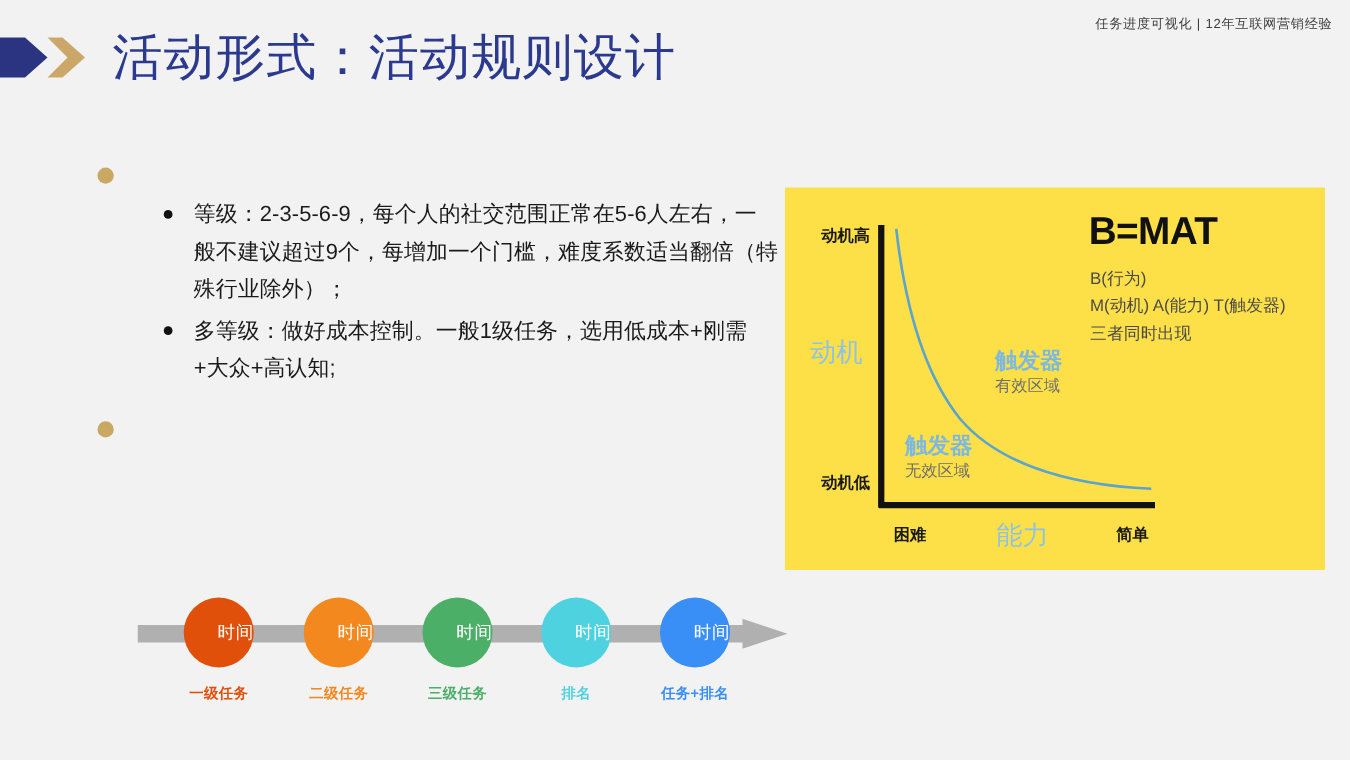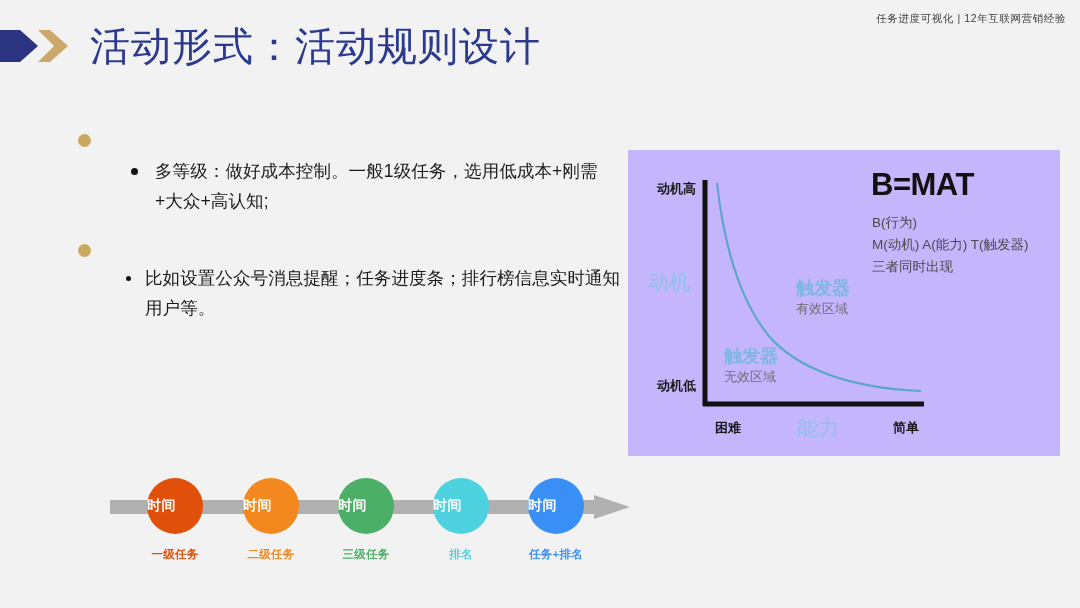--- a/index.html
+++ b/index.html
@@ -136,40 +136,40 @@
   }
   .tl-node {
     position: absolute;
     text-align: center;
     width: 86px;
   }
   .tl-circle {
     width: 56px; height: 56px;
     border-radius: 50%;
     margin: 0 auto;
-    display: flex; align-items: center; justify-content: flex-start;
+    display: flex; align-items: center; justify-content: flex-end;
     color: #fff;
     font-size: 14px;
-    font-weight: bold;
+    font-weight: normal;
     letter-spacing: 0.5px;
   }
   .tl-label {
     margin-top: 13px;
     font-size: 11.5px;
     font-weight: bold;
     letter-spacing: 0.3px;
     white-space: nowrap;
   }
 
   
   .chart-panel {
     position: absolute;
     left: 628px; top: 150px;
     width: 432px; height: 306px;
-    background: #c4b5fd;
+    background: #fde047;
   }
   .chart-svg { display: block; }
 </style>
 </head>
 <body>
 
 <div class="slide">
 
   <div class="title-row">
     <div class="chevrons">
@@ -186,32 +186,30 @@
   </div>
 
   <div class="content">
 
     <div class="h-item">
       <span class="h-bullet"></span>
     </div>
     <div class="sub-list">
       <div class="sub-item">
         <span class="sub-bullet"></span>
+        <span class="sub-text">等级：2-3-5-6-9，每个人的社交范围正常在5-6人左右，一般不建议超过9个，每增加一个门槛，难度系数适当翻倍（特殊行业除外）；</span>
+      </div>
+      <div class="sub-item">
+        <span class="sub-bullet"></span>
         <span class="sub-text">多等级：做好成本控制。一般1级任务，选用低成本+刚需+大众+高认知;</span>
       </div>
     </div>
 
     <div class="h-item gap-heading">
       <span class="h-bullet"></span>
-    </div>
-    <div class="sub-list-2">
-      <div class="sub-item">
-        <span class="dash-bullet"></span>
-        <span class="sub-text">比如设置公众号消息提醒；任务进度条；排行榜信息实时通知用户等。</span>
-      </div>
     </div>
   </div>
 
   <div class="timeline">
     <svg class="tl-arrow" viewBox="0 0 520 24">
       <path d="M0 5 L484 5 L484 0 L520 12 L484 24 L484 19 L0 19 Z" fill="#b0b0b0"></path>
     </svg>
     <div class="tl-circles">
       <div class="tl-node" style="left:22px; top:8px;">
         <div class="tl-circle" style="background:#e0500a;">

